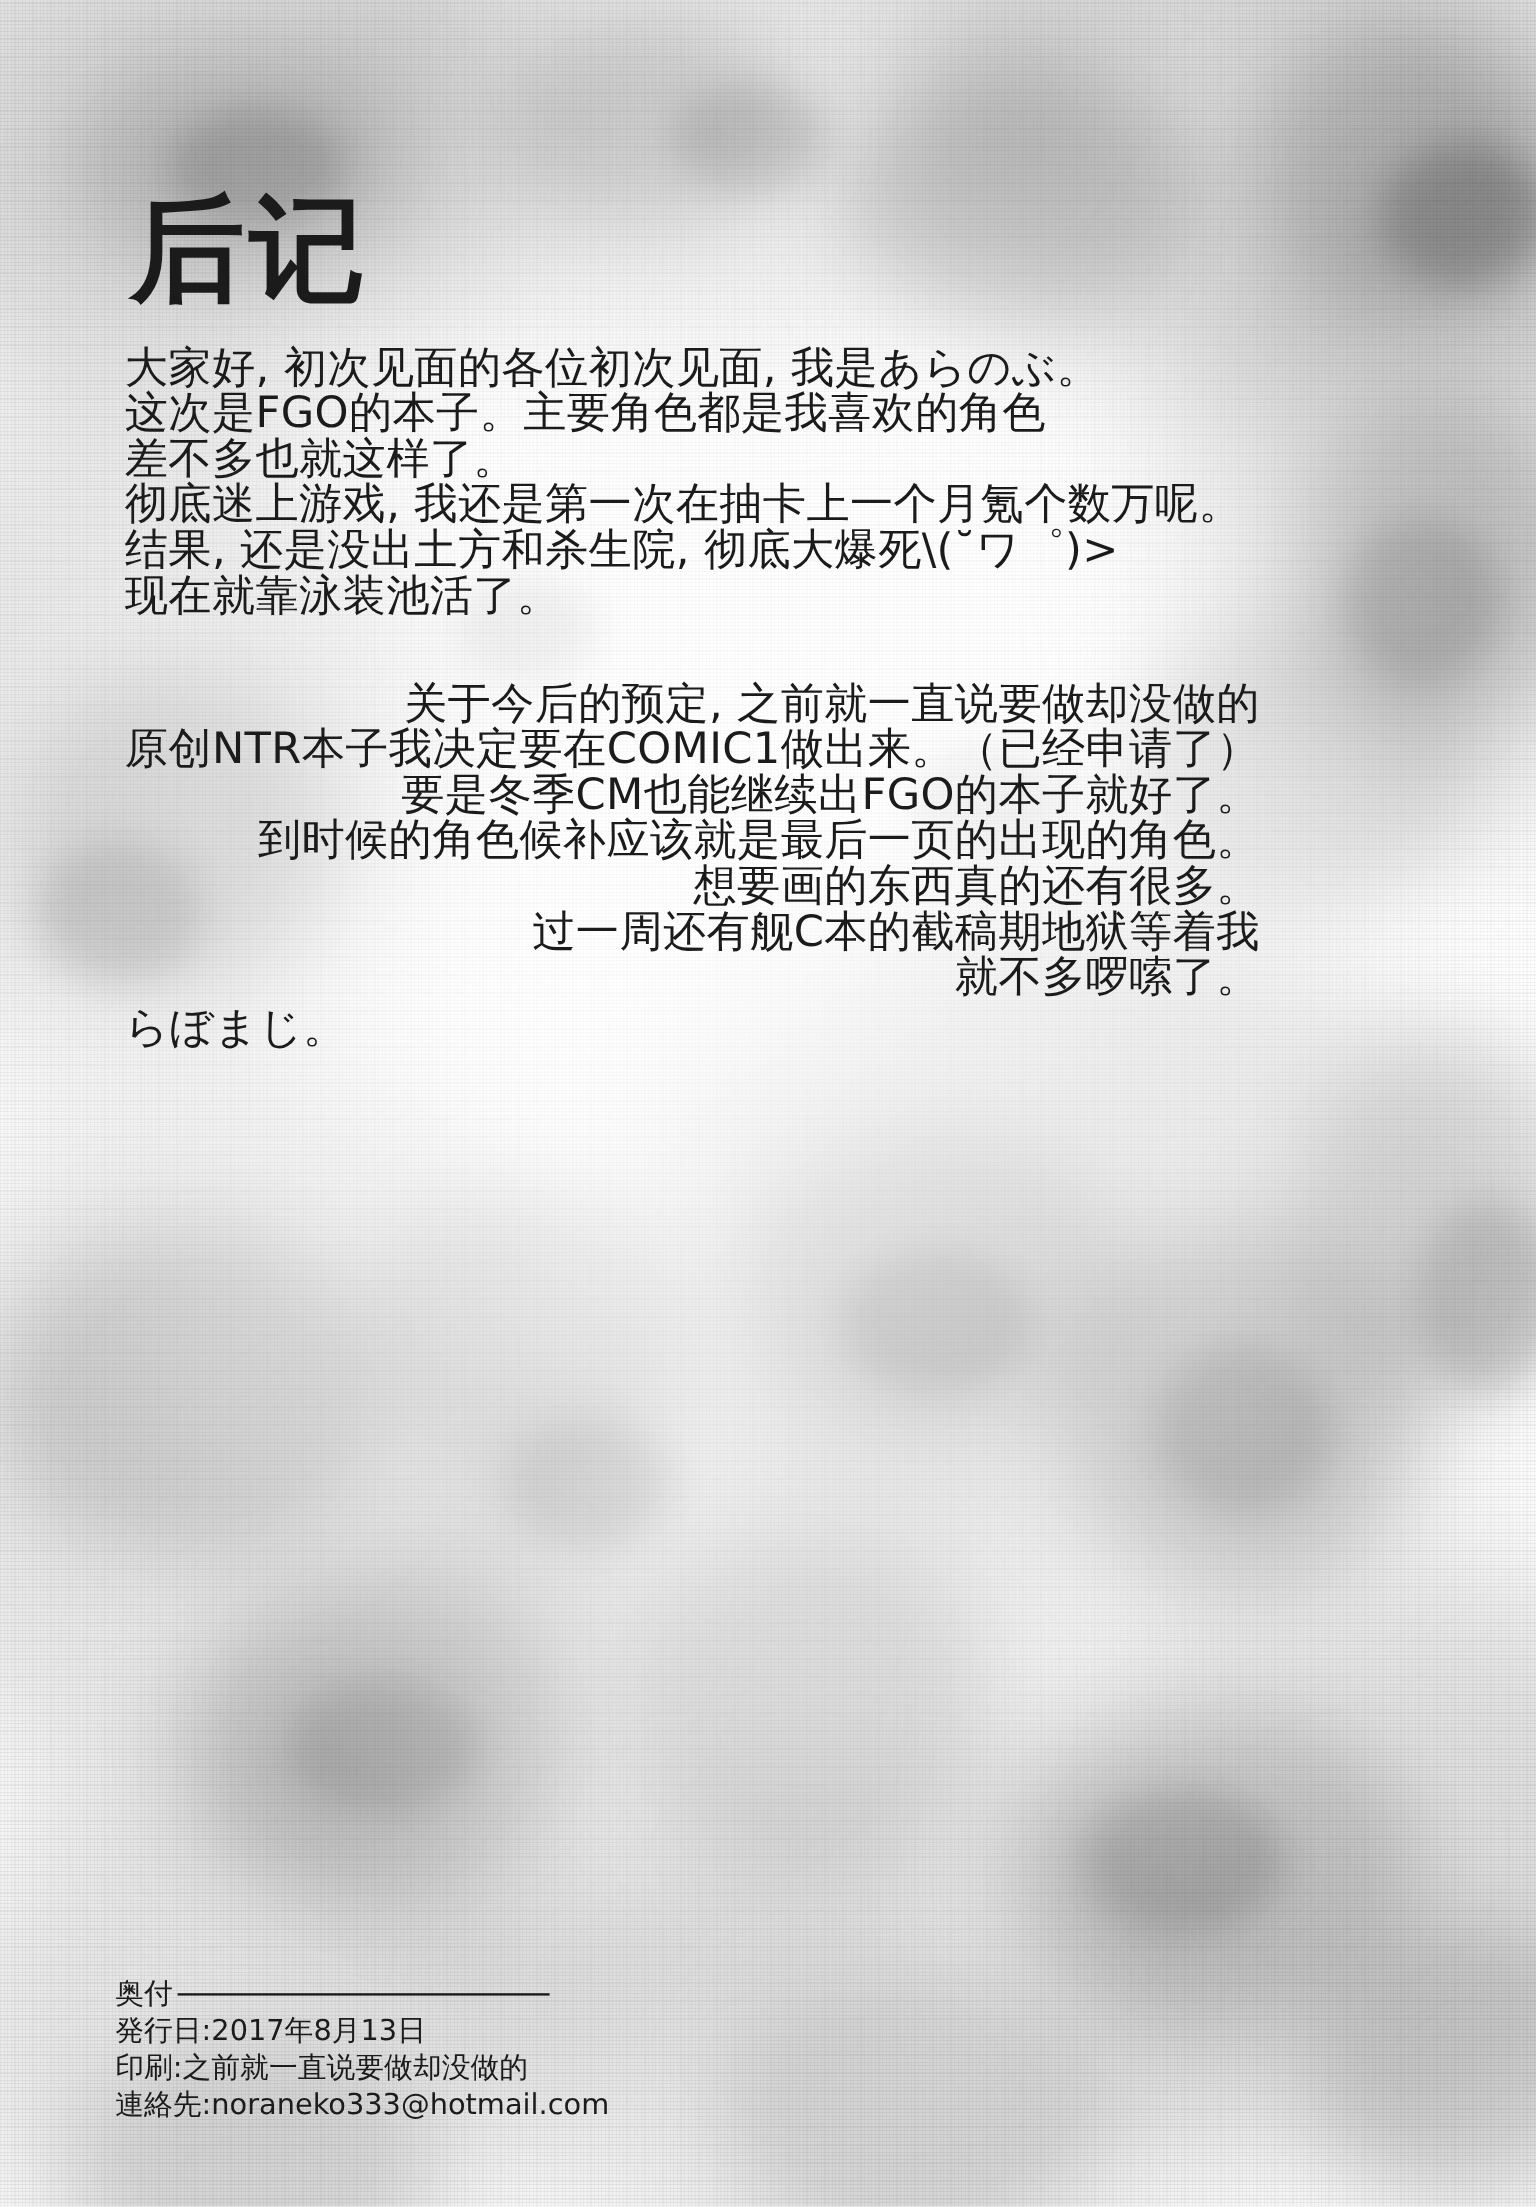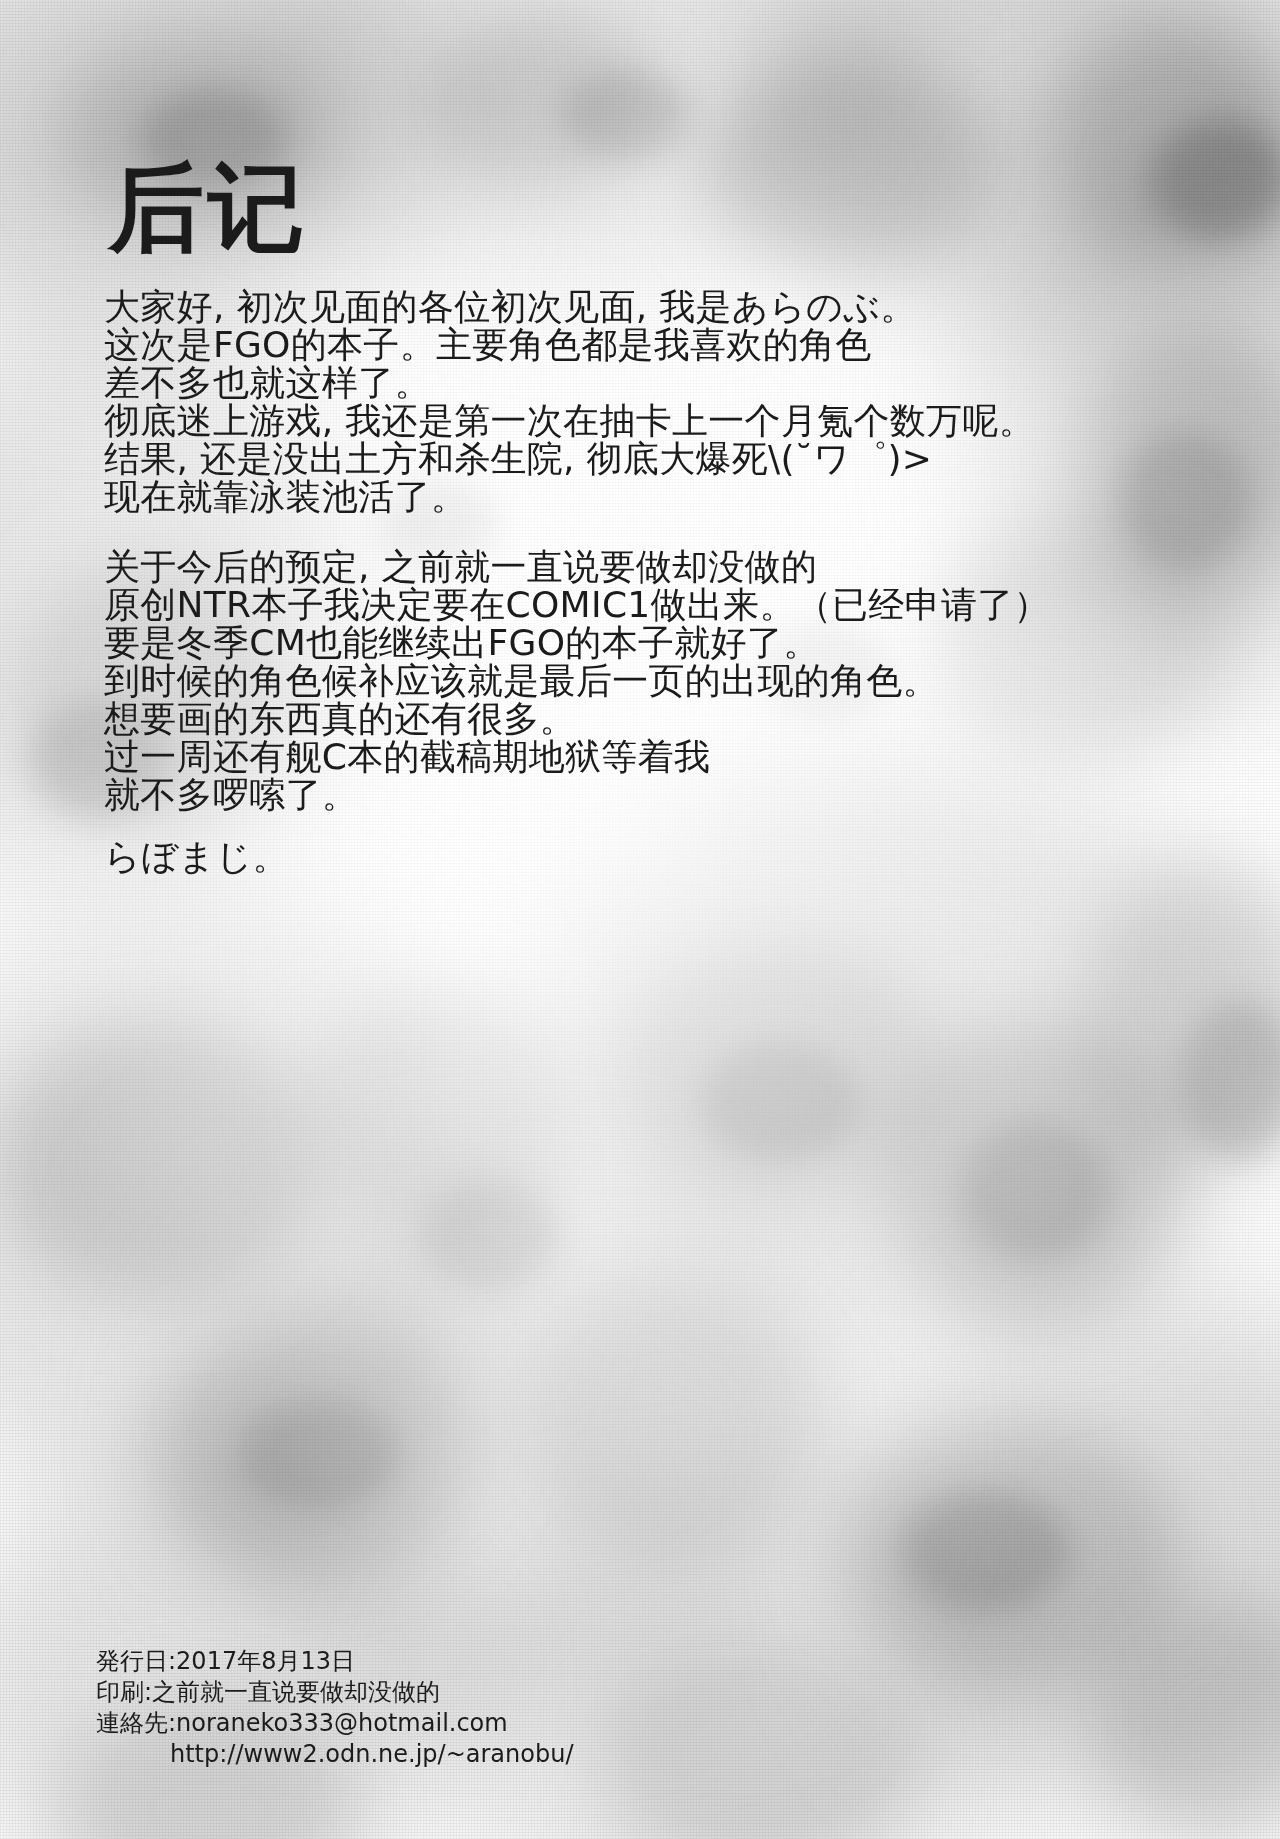--- a/index.html
+++ b/index.html
@@ -73,21 +73,21 @@
     position: absolute;
     left: 104px;
     color: #1b1b1b;
     font-size: 36px;
     line-height: 38px;
     white-space: pre;
     font-family: "DejaVu Sans", sans-serif;
     letter-spacing: .3px;
   }
   #para1 { top: 288px; }
-  #para2 { top: 548px; }
+  #para2 { top: 568px; text-align: right; }
   #para3 { top: 838px; }
 
   
   #colophon {
     position: absolute;
     left: 96px;
     top: 1646px;
     color: #1b1b1b;
     font-size: 24px;
     line-height: 31px;
@@ -179,18 +179,21 @@
   <div class="para" id="para2">关于今后的预定, 之前就一直说要做却没做的
 原创NTR本子我决定要在COMIC1做出来。（已经申请了）
 要是冬季CM也能继续出FGO的本子就好了。
 到时候的角色候补应该就是最后一页的出现的角色。
 想要画的东西真的还有很多。
 过一周还有舰C本的截稿期地狱等着我
 就不多啰嗦了。</div>
   <div class="para" id="para3">らぼまじ。</div>
 
   <div id="colophon">
+    <div class="row" id="colophon-head">
+      <span>奥付</span>
+      <span class="rule"></span>
+    </div>
     <div class="row">発行日:2017年8月13日</div>
     <div class="row">印刷:之前就一直说要做却没做的</div>
     <div class="row">連絡先:noraneko333@hotmail.com</div>
-    <div class="row" id="url-row">http://www2.odn.ne.jp/~aranobu/</div>
   </div>
 </div>
 
 </body></html>

